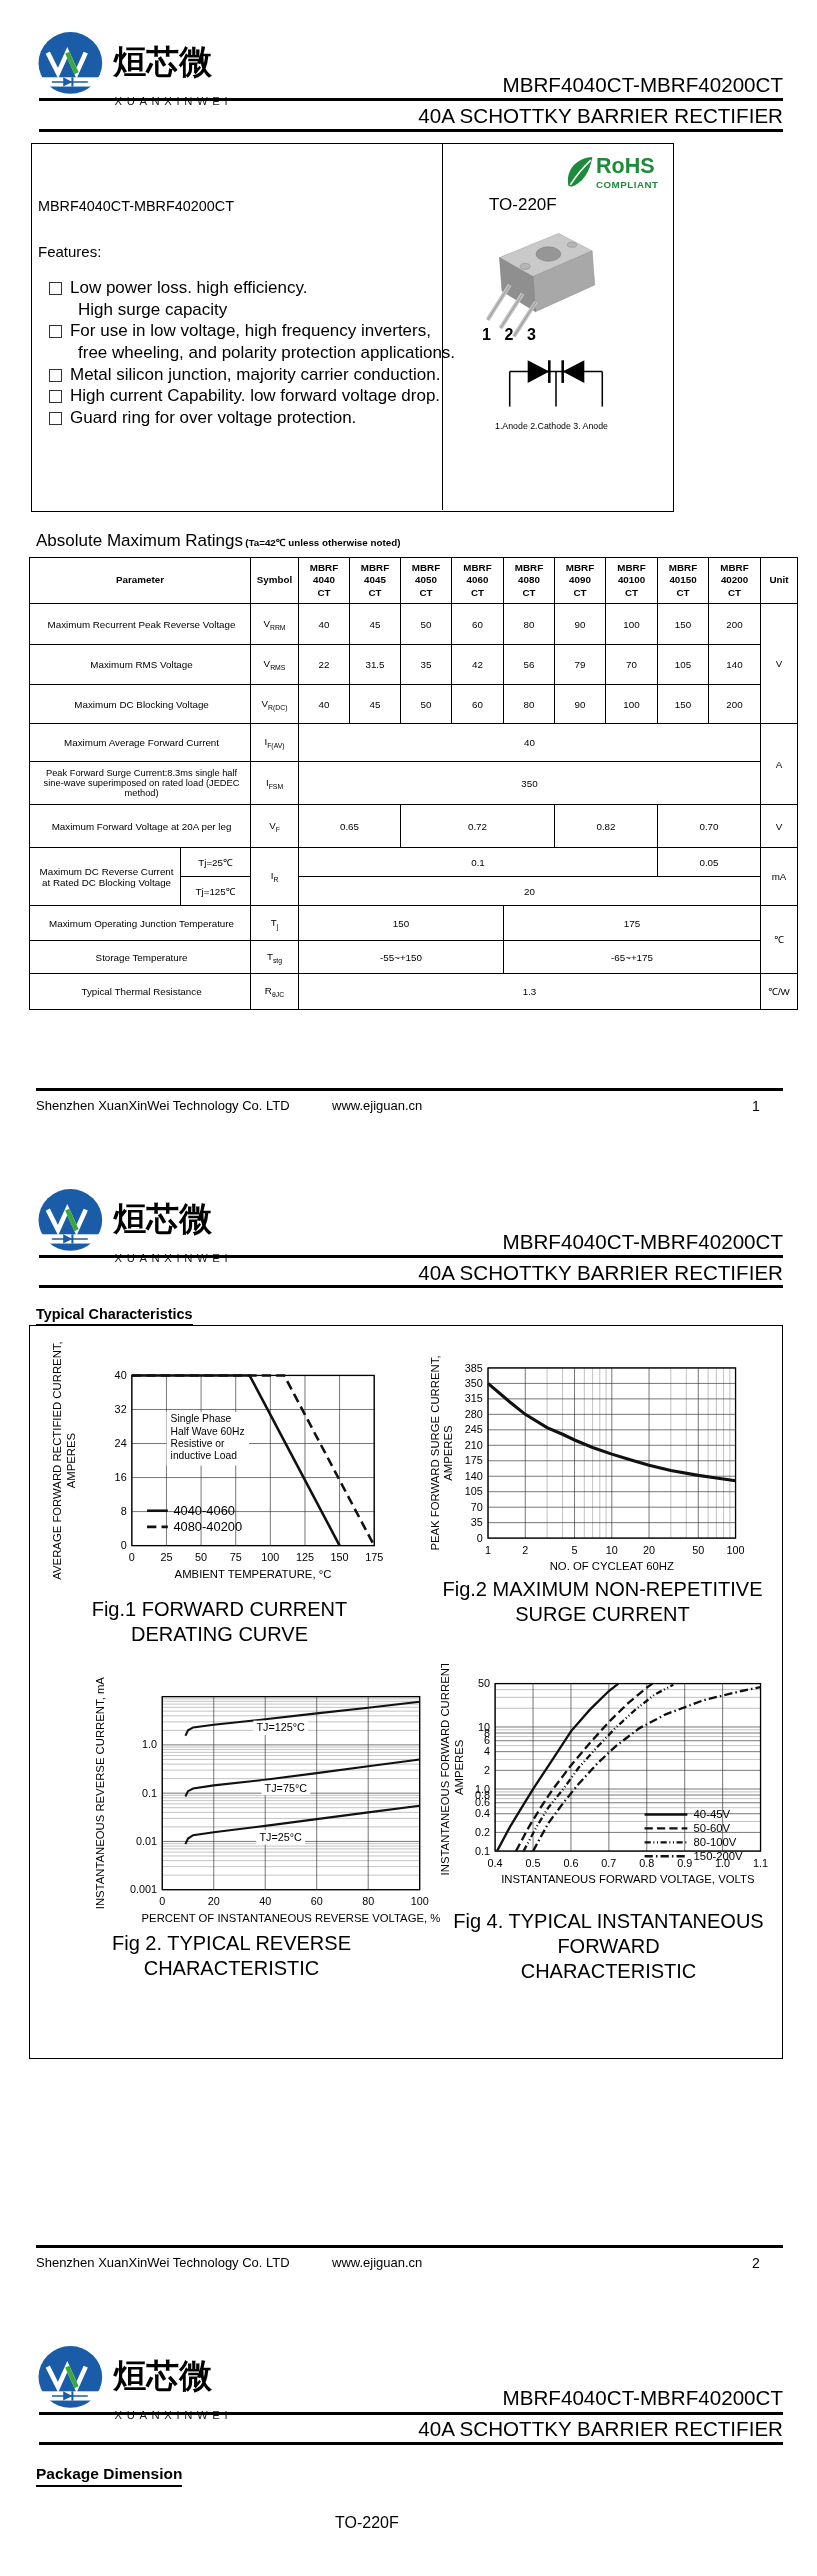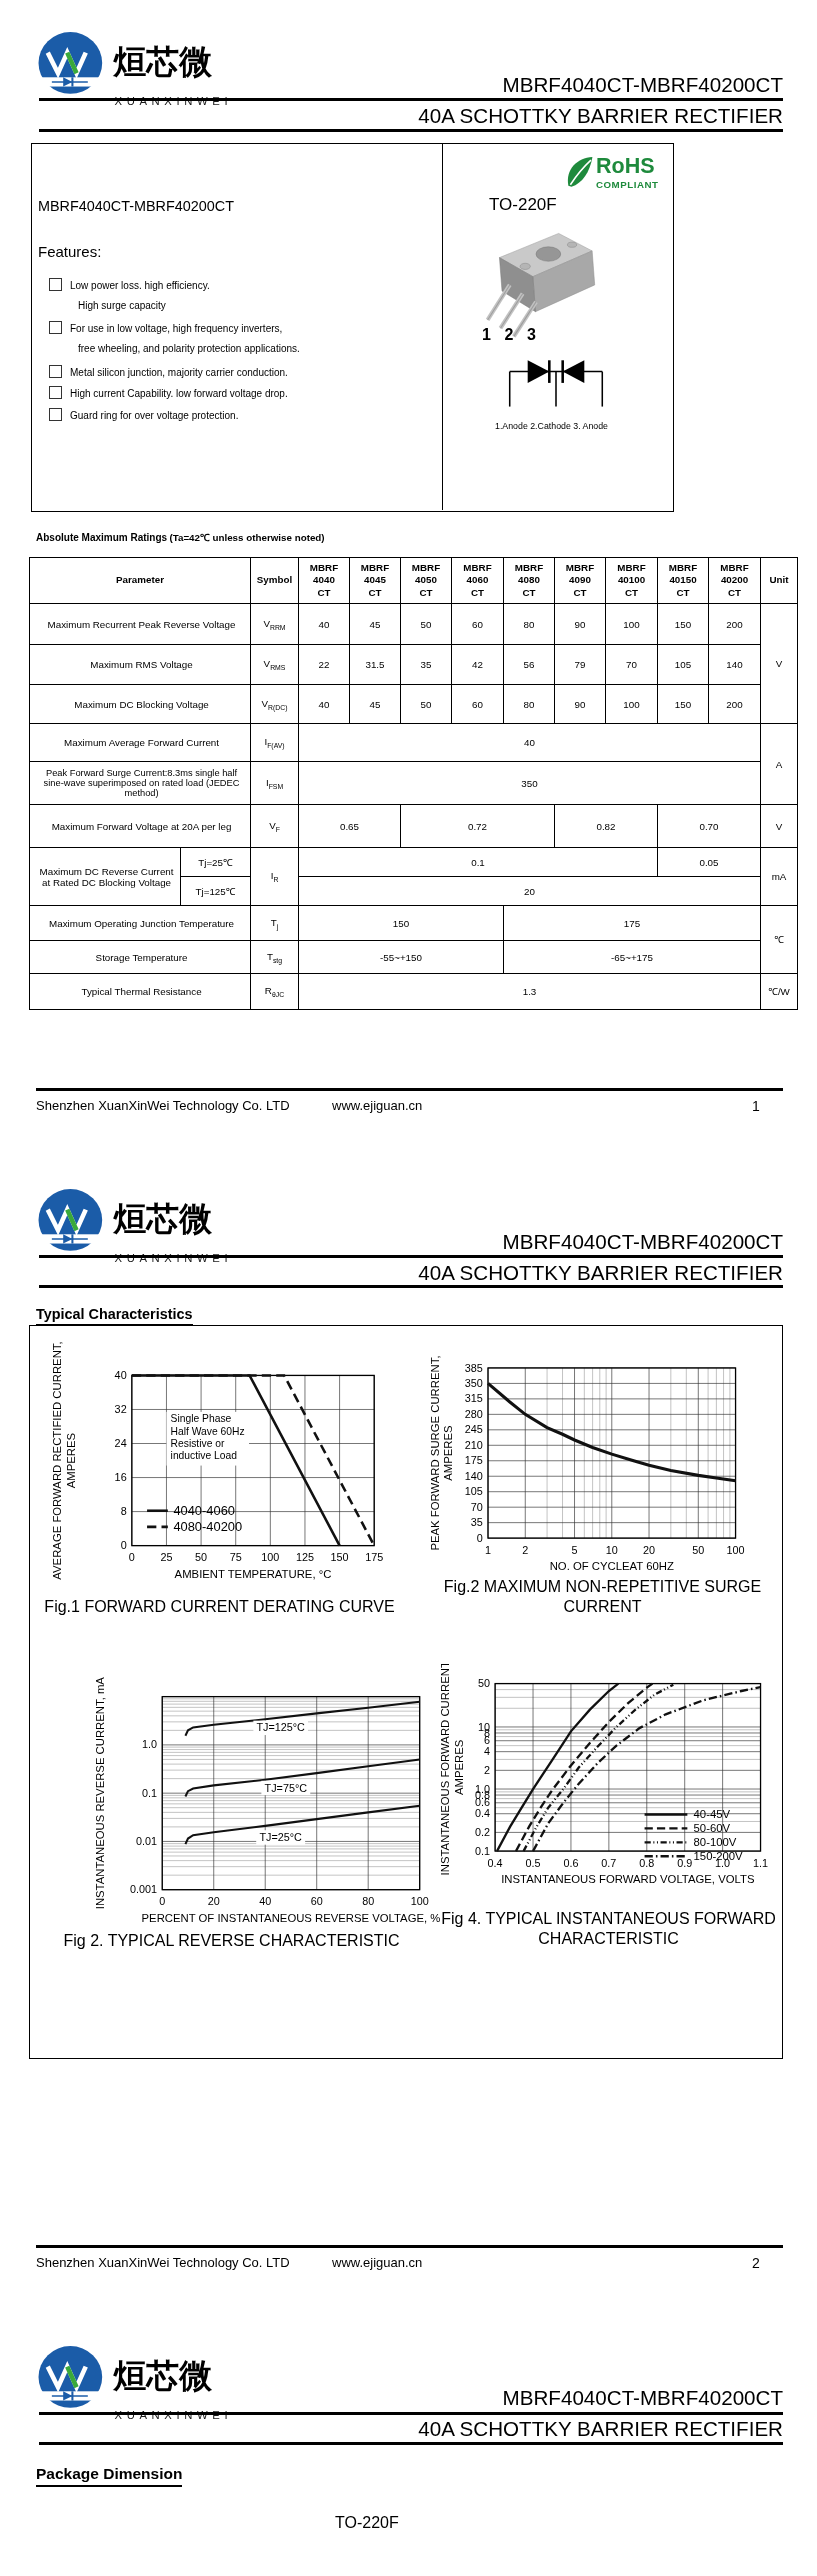--- a/index.html
+++ b/index.html
@@ -2,33 +2,33 @@
 <html style="font-size:8.2px"><head>
 <meta charset="utf-8">
 <style>
   html,body{margin:0;padding:0}
   body{width:818px;height:3470px;position:relative;background:#fff;
        font-family:"Liberation Sans",sans-serif;color:#000}
   .abs{position:absolute}
   .hr{position:absolute;background:#000;height:2.6px}
   .hdr-title{position:absolute;left:361px;width:422px;text-align:right;
              font-size:20.6px;letter-spacing:0;white-space:nowrap}
-  .feat-line{position:absolute;font-size:10px;white-space:nowrap}
+  .feat-line{position:absolute;font-size:17px;white-space:nowrap}
   .chk{display:inline-block;width:10.8px;height:10.8px;border:1px solid #333;
        margin-right:8.2px;vertical-align:-1.5px}
   
   table.amr{position:absolute;left:29px;top:557px;border-collapse:collapse;
             table-layout:fixed;width:766px}
   table.amr td,table.amr th{border:1px solid #000;text-align:center;
             vertical-align:middle;font-size:9.8px;padding:0 2.1px;overflow:hidden}
   table.amr th{font-weight:bold;white-space:pre-line;line-height:1.25}
   table.amr td.param{text-align:center;padding-left:5.2px}
   table.amr{border:1.5px solid #000}
   sub{font-size:70%}
-  .caption{position:absolute;text-align:center;font-size:16px;white-space:pre-line;line-height:1.25}
+  .caption{position:absolute;text-align:center;font-size:20px;white-space:pre-line;line-height:1.25}
   .figbox{position:absolute;border:1px solid #000}
   svg text{font-family:"Liberation Sans",sans-serif}
   svg.dimdraw text{font-family:"Liberation Serif",serif;font-size:21px}
   .footer-txt{position:absolute;font-size:13px;white-space:nowrap}
 </style>
 </head>
 <body>
 
 <div>
   <div class="abs" style="left:36px;top:28px">
@@ -137,21 +137,21 @@
   <line x1="92" y1="10" x2="92" y2="54" stroke="#000" stroke-width="5"></line>
   <polygon points="160,10 160,54 118,32" fill="#000"></polygon>
   <line x1="118" y1="10" x2="118" y2="54" stroke="#000" stroke-width="5"></line>
   <line x1="15" y1="32" x2="15" y2="100" stroke="#000" stroke-width="3"></line>
   <line x1="105" y1="32" x2="105" y2="100" stroke="#000" stroke-width="3"></line>
   <line x1="195" y1="32" x2="195" y2="100" stroke="#000" stroke-width="3"></line>
 </svg>
 <div class="abs" style="left:495px;top:421px;font-size:8.8px;white-space:nowrap">1.Anode  2.Cathode  3. Anode</div>
 
 <div class="abs" style="left:36px;top:531px">
-  <span style="font-size:10px;font-weight:bold">Absolute Maximum Ratings</span>
+  <span style="font-size:17px;font-weight:normal">Absolute Maximum Ratings</span>
   <span style="font-size:9.8px;font-weight:bold">(Ta=42℃ unless otherwise noted)</span>
 </div>
 
 <table class="amr">
   <colgroup>
       <col style="width:151px">
       <col style="width:70px">
       <col style="width:48px">
     <col style="width:51px">
       <col style="width:51px">

